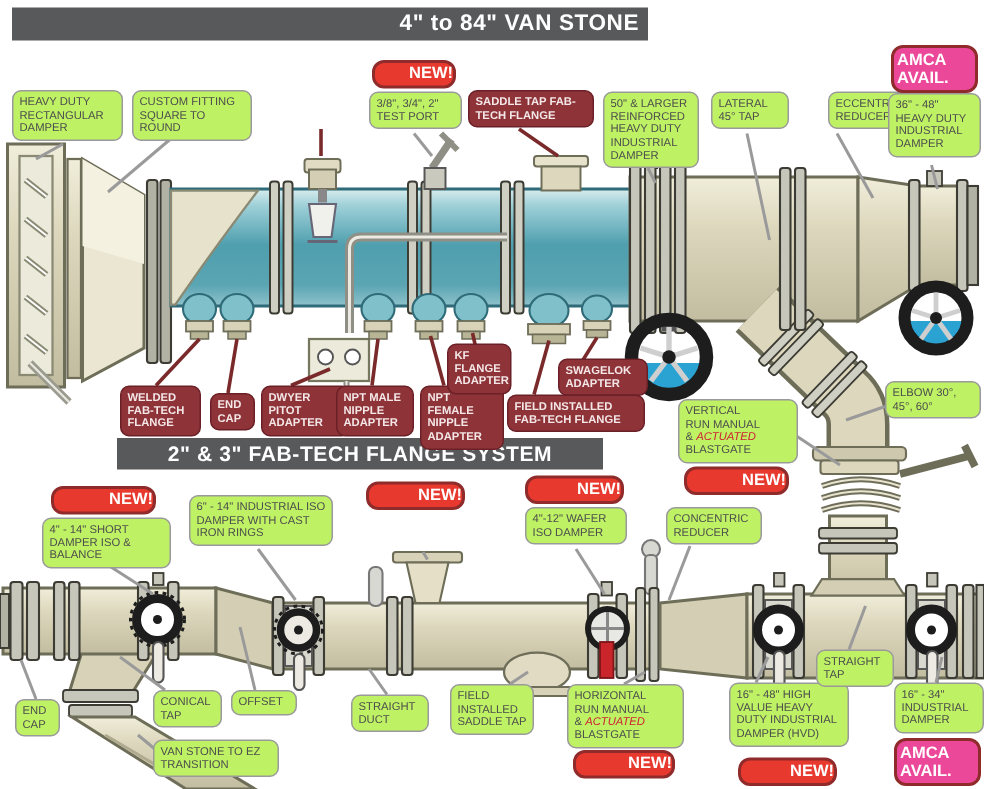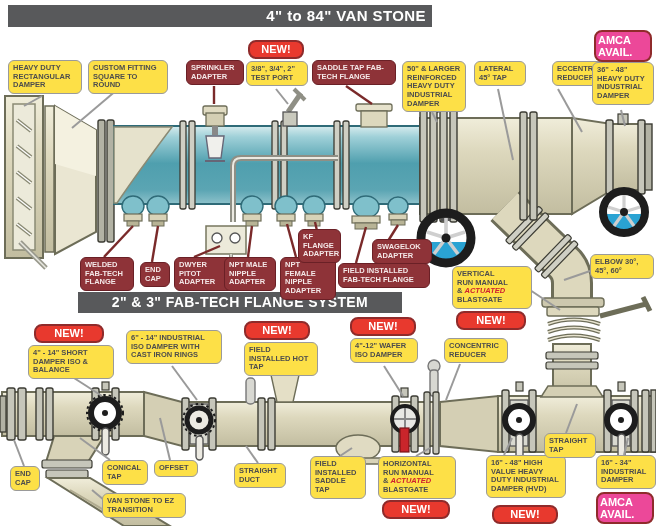--- a/index.html
+++ b/index.html
@@ -3,26 +3,26 @@
 <meta charset="utf-8">
 <style>
   *{margin:0;padding:0;box-sizing:border-box}
   html,body{width:656px;height:526px}
   body{position:relative;background:#fff;font-family:"Liberation Sans",sans-serif;overflow:hidden}
   .stage{position:absolute;inset:0;width:656px;height:526px}
   svg.art{position:absolute;left:0;top:0;z-index:1}
   .bar{position:absolute;background:#58595b;color:#fff;font-weight:bold;letter-spacing:.4px;z-index:2}
   .bar-top{left:8px;top:5px;width:424px;height:22px;font-size:15px;line-height:22px;text-align:right;padding-right:6px}
   .bar-mid{left:78px;top:292px;width:324px;height:21px;font-size:14px;line-height:21px;text-align:center}
-  .co{position:absolute;background:#fde047;border:1.6px solid #9a9a9a;border-radius:6px;color:#4d4d4d;
-      font-size:7.5px;font-weight:bold;line-height:1.16;padding:3px 4px;z-index:3}
+  .co{position:absolute;background:#bef264;border:1.6px solid #9a9a9a;border-radius:6px;color:#4d4d4d;
+      font-size:7.5px;font-weight:normal;line-height:1.16;padding:3px 4px;z-index:3}
   .mo{position:absolute;background:#8e3338;border:1.6px solid #6a2026;border-radius:6px;color:#f4e7e7;
       font-size:7.5px;font-weight:bold;line-height:1.16;padding:3px 4px;z-index:3}
   .nb{position:absolute;background:#e8392e;border:2px solid #8f2b2b;border-radius:8px;color:#fff;
-      font-size:11px;font-weight:bold;text-align:center;line-height:13px;padding:1px 0;z-index:4}
+      font-size:11px;font-weight:bold;text-align:right;line-height:13px;padding:1px 0;z-index:4}
   .ab{position:absolute;background:#ec4899;border:2px solid #8f2b2b;border-radius:8px;color:#fff;
       font-size:11px;font-weight:bold;text-align:left;line-height:12px;padding:2px 2px;z-index:4}
   .act{color:#cf2030;font-style:italic}
 </style>
 </head>
 <body>
 
 <div class="stage">
 
 <svg class="art" width="656" height="526" viewBox="0 0 656 526">
@@ -372,21 +372,20 @@
 <div class="nb" style="left:456px;top:311px;width:70px">NEW!</div>
 <div class="nb" style="left:34px;top:324px;width:70px">NEW!</div>
 <div class="nb" style="left:244px;top:321px;width:66px">NEW!</div>
 <div class="nb" style="left:350px;top:317px;width:66px">NEW!</div>
 <div class="nb" style="left:382px;top:500px;width:68px">NEW!</div>
 <div class="nb" style="left:492px;top:505px;width:66px">NEW!</div>
 <div class="ab" style="left:596px;top:492px;width:58px">AMCA AVAIL.</div>
 
 <div class="co" style="left:8px;top:60px;width:74px">HEAVY DUTY RECTANGULAR DAMPER</div>
 <div class="co" style="left:88px;top:60px;width:80px">CUSTOM FITTING SQUARE TO ROUND</div>
-<div class="mo" style="left:186px;top:60px;width:58px">SPRINKLER ADAPTER</div>
 <div class="co" style="left:246px;top:61px;width:62px">3/8", 3/4", 2" TEST PORT</div>
 <div class="mo" style="left:312px;top:60px;width:84px">SADDLE TAP FAB-TECH FLANGE</div>
 <div class="co" style="left:402px;top:61px;width:64px">50" &amp; LARGER REINFORCED HEAVY DUTY INDUSTRIAL DAMPER</div>
 <div class="co" style="left:474px;top:61px;width:52px">LATERAL 45° TAP</div>
 <div class="co" style="left:552px;top:61px;width:56px">ECCENTRIC REDUCER</div>
 <div class="co" style="left:592px;top:62px;width:62px">36" - 48" HEAVY DUTY INDUSTRIAL DAMPER</div>
 
 <div class="mo" style="left:80px;top:257px;width:54px">WELDED FAB-TECH FLANGE</div>
 <div class="mo" style="left:140px;top:262px;width:30px">END CAP</div>
 <div class="mo" style="left:174px;top:257px;width:60px">DWYER PITOT ADAPTER</div>
@@ -399,30 +398,29 @@
 <div class="co" style="left:452px;top:266px;width:80px">
   <span>VERTICAL</span><br>
   <span>RUN MANUAL</span><br>
   <span>&amp; </span><span class="act">ACTUATED</span><br>
   <span>BLASTGATE</span>
 </div>
 <div class="co" style="left:590px;top:254px;width:64px">ELBOW 30°, 45°, 60°</div>
 
 <div class="co" style="left:28px;top:345px;width:86px">4" - 14" SHORT DAMPER ISO &amp; BALANCE</div>
 <div class="co" style="left:126px;top:330px;width:96px">6" - 14" INDUSTRIAL ISO DAMPER WITH CAST IRON RINGS</div>
-<div class="co" style="left:244px;top:342px;width:74px">FIELD INSTALLED HOT TAP</div>
 <div class="co" style="left:350px;top:338px;width:68px">4"-12" WAFER ISO DAMPER</div>
 <div class="co" style="left:444px;top:338px;width:64px">CONCENTRIC REDUCER</div>
 
 <div class="co" style="left:10px;top:466px;width:30px">END CAP</div>
 <div class="co" style="left:102px;top:460px;width:46px">CONICAL TAP</div>
 <div class="co" style="left:154px;top:460px;width:44px">OFFSET</div>
 <div class="co" style="left:102px;top:493px;width:84px">VAN STONE TO EZ TRANSITION</div>
 <div class="co" style="left:234px;top:463px;width:52px">STRAIGHT DUCT</div>
-<div class="co" style="left:310px;top:456px;width:56px">FIELD INSTALLED SADDLE TAP</div>
+<div class="co" style="left:300px;top:456px;width:56px">FIELD INSTALLED SADDLE TAP</div>
 <div class="co" style="left:378px;top:456px;width:78px">
   <span>HORIZONTAL</span><br>
   <span>RUN MANUAL</span><br>
   <span>&amp; </span><span class="act">ACTUATED</span><br>
   <span>BLASTGATE</span>
 </div>
 <div class="co" style="left:486px;top:455px;width:80px">16" - 48" HIGH VALUE HEAVY DUTY INDUSTRIAL DAMPER (HVD)</div>
 <div class="co" style="left:544px;top:433px;width:52px">STRAIGHT TAP</div>
 <div class="co" style="left:596px;top:455px;width:60px">16" - 34" INDUSTRIAL DAMPER</div>
 

